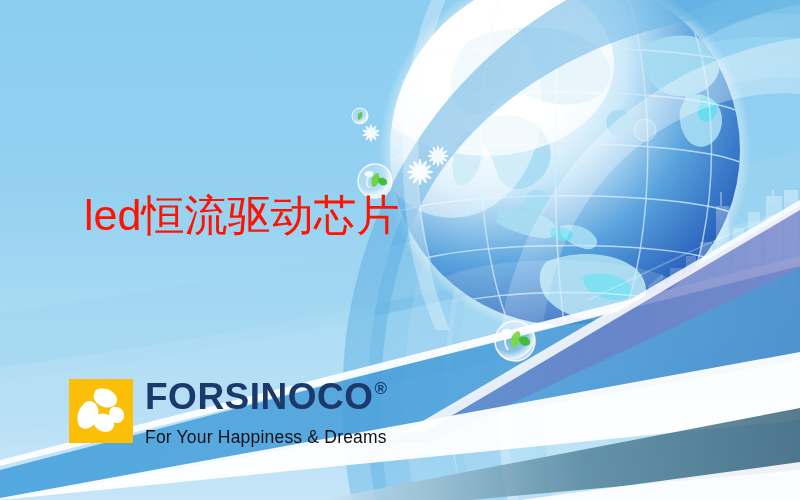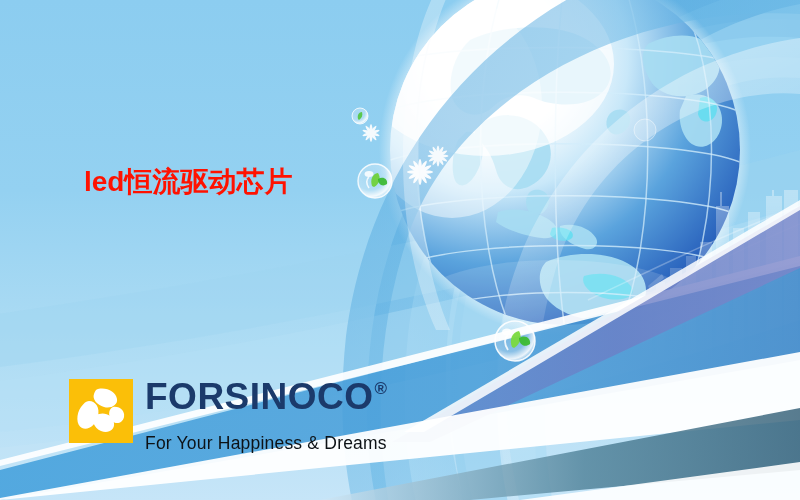--- a/index.html
+++ b/index.html
@@ -32,24 +32,25 @@
   
   .headline {
     position: absolute;
     left: 84px;
     top: 164px;
     z-index: 40;
     line-height: 1.28;
   }
   .headline .line {
     color: #ff1200;
-    font-size: 28px;
-    font-weight: 700;
+    font-size: 43px;
+    font-weight: 400;
     white-space: nowrap;
     font-family: "Liberation Sans", "DejaVu Sans", sans-serif;
+    margin-top: 24px;
   }
   .headline .line-2 {
     padding-left: 14px;
     letter-spacing: 2px;
   }
 
   
   .logo {
     position: absolute;
     left: 69px;
@@ -88,21 +89,21 @@
     line-height: 1;
     margin-left: 1px;
     margin-top: 1px;
     color: #1b3a6b;
   }
   .logo-tag {
     color: #0d1216;
     font-size: 17.5px;
     font-weight: 400;
     letter-spacing: 0.2px;
-    margin-top: 18px;
+    margin-top: 12px;
     white-space: nowrap;
     font-family: "Liberation Sans", sans-serif;
   }
 </style>
 </head>
 <body>
 
 <div class="banner">
 
   <svg class="art" viewBox="0 0 800 500" xmlns="http://www.w3.org/2000/svg">

